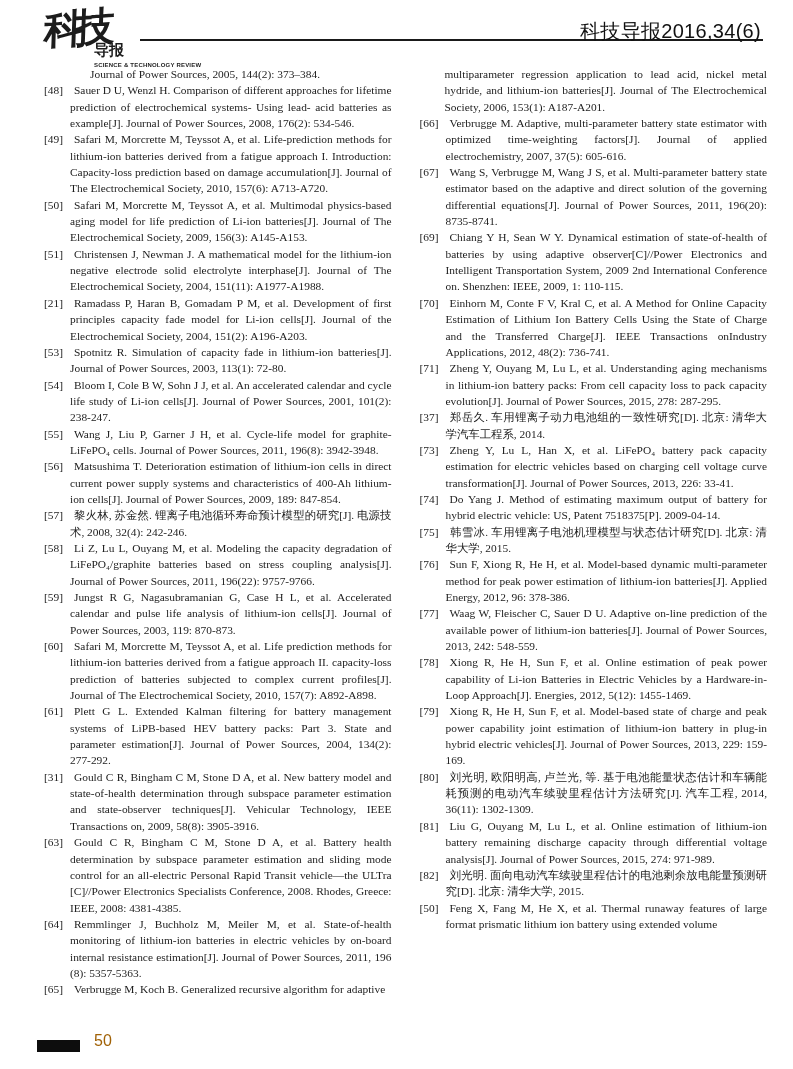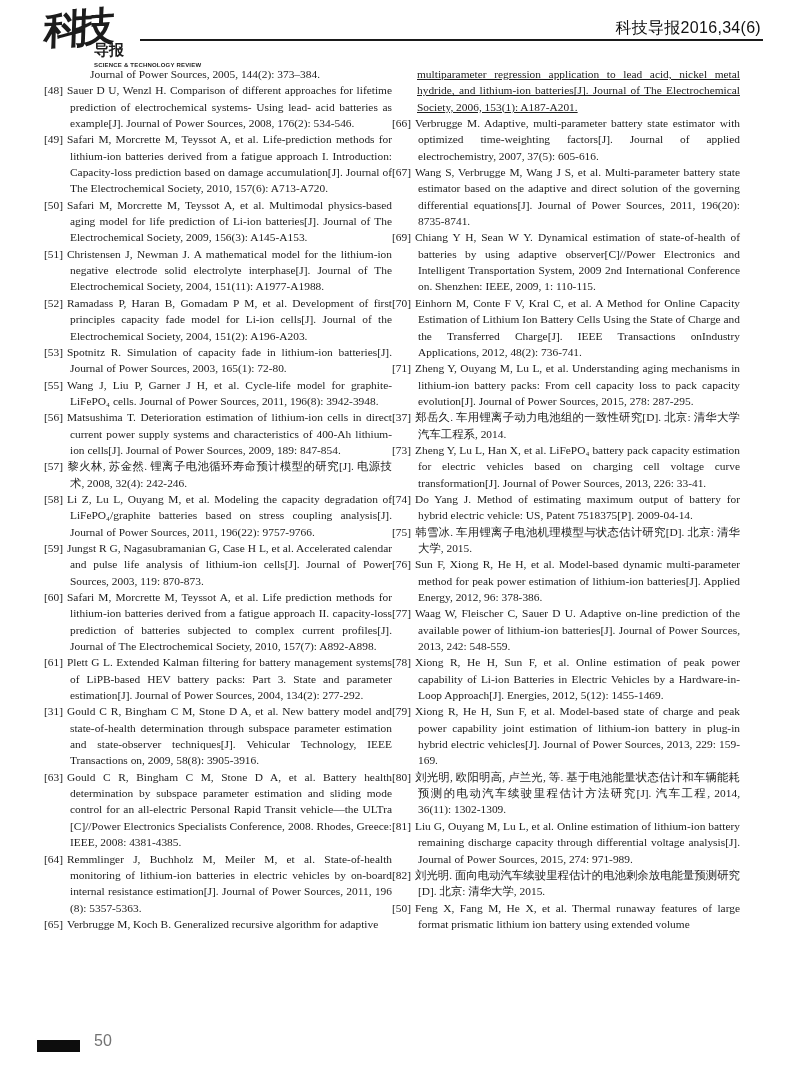--- a/index.html
+++ b/index.html
@@ -35,46 +35,46 @@
     font-family: "Liberation Sans", sans-serif;
     font-size: 6px; font-weight: bold; white-space: nowrap; letter-spacing: 0.2px;
   }
   .header-rule {
     position: absolute; top: 39px; left: 140px; width: 623px; height: 2px;
     background: #1a1a1a;
   }
   .issue-info {
     position: absolute; top: 18px; right: 32px;
     font-family: "Liberation Sans", sans-serif;
-    font-size: 16px; color: #111; letter-spacing: 0.3px;
+    font-size: 20px; color: #111; letter-spacing: 0.3px;
   }
   
   .columns {
     position: absolute; top: 66px; left: 44px; right: 26px;
-    display: flex; 
+    display: flex; gap: 28px;
   }
   .col { width: 348px; }
   .col p {
     font-size: 11.4px;
     line-height: 16.35px;
     text-align: justify;
   }
   .ref { padding-left: 26px; text-indent: -26px; }
-  .ref-num { margin-right: 4px; }
+  .ref-num { margin-right: 11px; }
   .cont-left { margin-left: 46px; }
-  .cont-right { margin-left: 25px; text-decoration: underline; }
+  .cont-right { margin-left: 25px; }
   
   .footer-bar {
     position: absolute; left: 37px; top: 1040px;
     width: 43px; height: 12px; background: #0d0d0d;
   }
   .page-number {
     position: absolute; left: 94px; top: 1032px;
     font-family: "Liberation Sans", sans-serif;
-    font-size: 16px; color: #737373;
+    font-size: 16px; color: #a16207;
   }
 </style>
 </head>
 <body>
 
 <div class="page">
 
   <div class="header">
     <div class="logo">
       <div class="logo-main">科技</div>
@@ -92,24 +92,25 @@
       <div>
 
           <p class="ref"><span class="ref-num">[48]</span><span>Sauer D U, Wenzl H. Comparison of different approaches for lifetime prediction of electrochemical systems- Using lead- acid batteries as example[J]. Journal of Power Sources, 2008, 176(2): 534-546.</span></p>
 
           <p class="ref"><span class="ref-num">[49]</span><span>Safari M, Morcrette M, Teyssot A, et al. Life-prediction methods for lithium-ion batteries derived from a fatigue approach I. Introduction: Capacity-loss prediction based on damage accumulation[J]. Journal of The Electrochemical Society, 2010, 157(6): A713-A720.</span></p>
 
           <p class="ref"><span class="ref-num">[50]</span><span>Safari M, Morcrette M, Teyssot A, et al. Multimodal physics-based aging model for life prediction of Li-ion batteries[J]. Journal of The Electrochemical Society, 2009, 156(3): A145-A153.</span></p>
 
           <p class="ref"><span class="ref-num">[51]</span><span>Christensen J, Newman J. A mathematical model for the lithium-ion negative electrode solid electrolyte interphase[J]. Journal of The Electrochemical Society, 2004, 151(11): A1977-A1988.</span></p>
 
-          <p class="ref"><span class="ref-num">[52]</span><span>Ramadass P, Haran B, Gomadam P M, et al. Development of first principles capacity fade model for Li-ion cells[J]. Journal of the Electrochemical Society, 2004, 151(2): A196-A203.</span></p>
+          <p class="ref"><span class="ref-num">[21]</span><span>Ramadass P, Haran B, Gomadam P M, et al. Development of first principles capacity fade model for Li-ion cells[J]. Journal of the Electrochemical Society, 2004, 151(2): A196-A203.</span></p>
 
-          <p class="ref"><span class="ref-num">[53]</span><span>Spotnitz R. Simulation of capacity fade in lithium-ion batteries[J]. Journal of Power Sources, 2003, 165(1): 72-80.</span></p>
+          <p class="ref"><span class="ref-num">[53]</span><span>Spotnitz R. Simulation of capacity fade in lithium-ion batteries[J]. Journal of Power Sources, 2003, 113(1): 72-80.</span></p>
 
+          <p class="ref"><span class="ref-num">[54]</span><span>Bloom I, Cole B W, Sohn J J, et al. An accelerated calendar and cycle life study of Li-ion cells[J]. Journal of Power Sources, 2001, 101(2): 238-247.</span></p>
 
           <p class="ref"><span class="ref-num">[55]</span><span>Wang J, Liu P, Garner J H, et al. Cycle-life model for graphite-LiFePO₄ cells. Journal of Power Sources, 2011, 196(8): 3942-3948.</span></p>
 
           <p class="ref"><span class="ref-num">[56]</span><span>Matsushima T. Deterioration estimation of lithium-ion cells in direct current power supply systems and characteristics of 400-Ah lithium-ion cells[J]. Journal of Power Sources, 2009, 189: 847-854.</span></p>
 
           <p class="ref"><span class="ref-num">[57]</span><span>黎火林, 苏金然. 锂离子电池循环寿命预计模型的研究[J]. 电源技术, 2008, 32(4): 242-246.</span></p>
 
           <p class="ref"><span class="ref-num">[58]</span><span>Li Z, Lu L, Ouyang M, et al. Modeling the capacity degradation of LiFePO₄/graphite batteries based on stress coupling analysis[J]. Journal of Power Sources, 2011, 196(22): 9757-9766.</span></p>
 
           <p class="ref"><span class="ref-num">[59]</span><span>Jungst R G, Nagasubramanian G, Case H L, et al. Accelerated calendar and pulse life analysis of lithium-ion cells[J]. Journal of Power Sources, 2003, 119: 870-873.</span></p>

